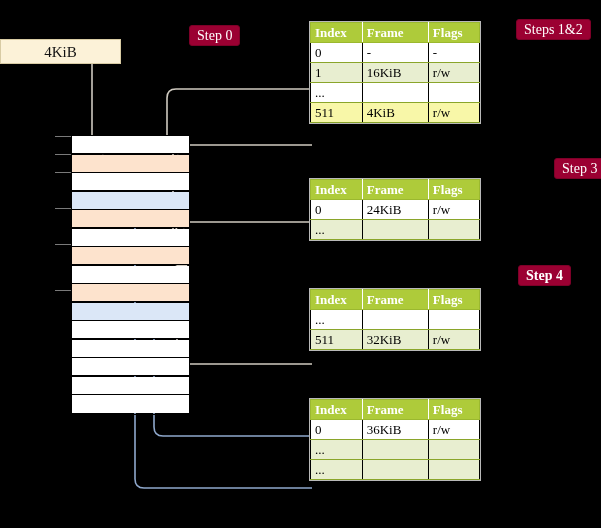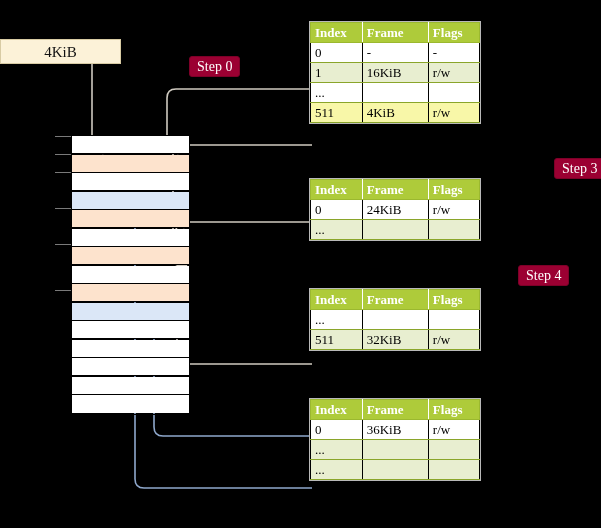--- a/index.html
+++ b/index.html
@@ -145,23 +145,24 @@
 
     <path d="M312,364 L186,364 Q177,364 177,355 L177,315" fill="none" stroke="#cfcac0" stroke-width="1.6" marker-end="url(#arrGU)"></path>
 
     <path d="M312,436 L163,436 Q154,436 154,427 L154,332" fill="none" stroke="#8fa8cc" stroke-width="1.6" marker-end="url(#arrB)"></path>
 
     <path d="M312,488 L144,488 Q135,488 135,479 L135,215" fill="none" stroke="#8fa8cc" stroke-width="1.6" marker-end="url(#arrB)"></path>
   </svg>
 
   <div class="src-box" style="left:0px; top:39px; width:121px; height:25px;">4KiB</div>
 
-  <div class="step-badge" style="left:189px; top:56px;">Step 0</div>
+  <div class="step-badge" style="left:189px; top:25px;">Step 0</div>
+  <div class="step-badge" style="left:516px; top:19px;">Steps 1&amp;2</div>
   <div class="step-badge" style="left:522px; top:158px;margin-left:32px;">Step 3</div>
-  <div class="step-badge" style="left:518px; top:265px;">Step 4</div>
+  <div class="step-badge" style="left:518px; top:265px;font-weight:bold;">Step 4</div>
 
   <div class="tick" style="top:136px;"></div>
   <div class="tick" style="top:154px;"></div>
   <div class="tick" style="top:172px;"></div>
   <div class="tick" style="top:208px;"></div>
   <div class="tick" style="top:244px;"></div>
   <div class="tick" style="top:290px;"></div>
 
   <div class="mem-col" id="mem-col">
       <div class="mem-row plain" style="top: 0px;"></div>

